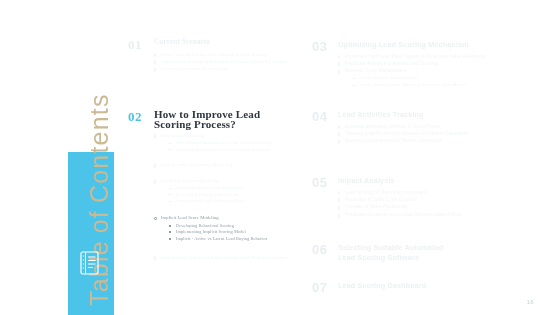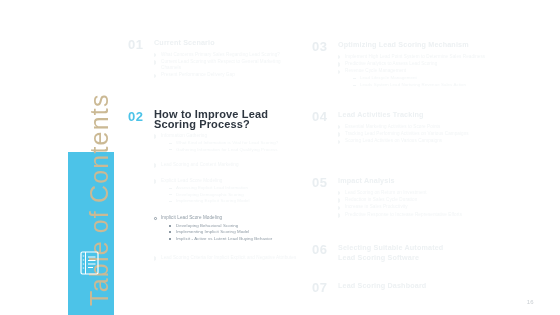--- a/index.html
+++ b/index.html
@@ -73,21 +73,21 @@
     width: 30px;
     height: 30px;
   }
 
   
   .col {
     position: absolute;
     top: 0;
     height: 315px;
   }
-  #col-left  { left: 128px; width: 172px; }
+  #col-left  { left: 128px; width: 172px; font-family: Liberation Serif, serif; }
   #col-right { left: 312px; width: 200px; }
 
   .toc-entry {
     position: absolute;
     left: 0;
     width: 100%;
     display: flex;
     align-items: flex-start;
   }
 

